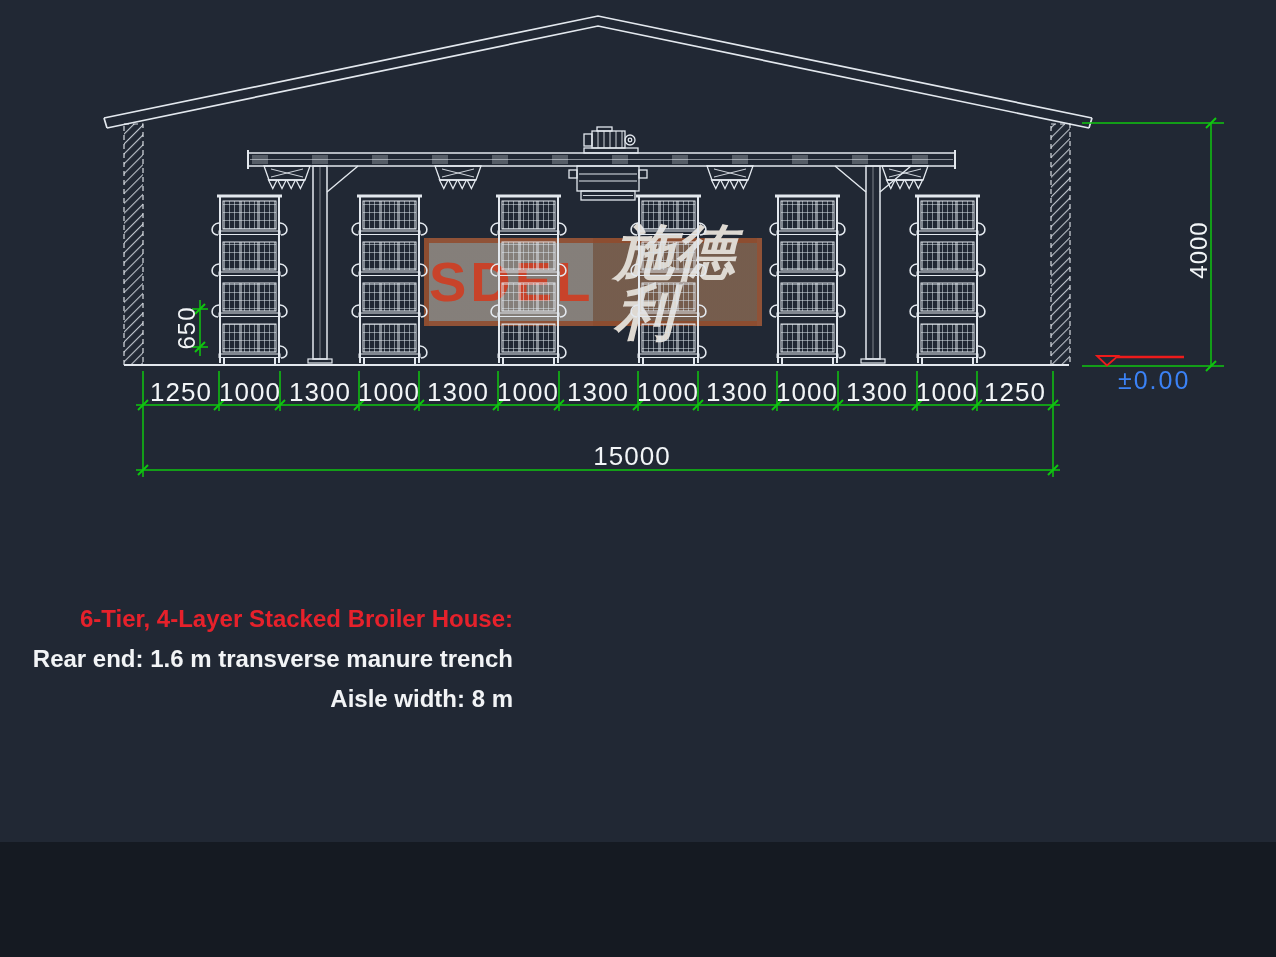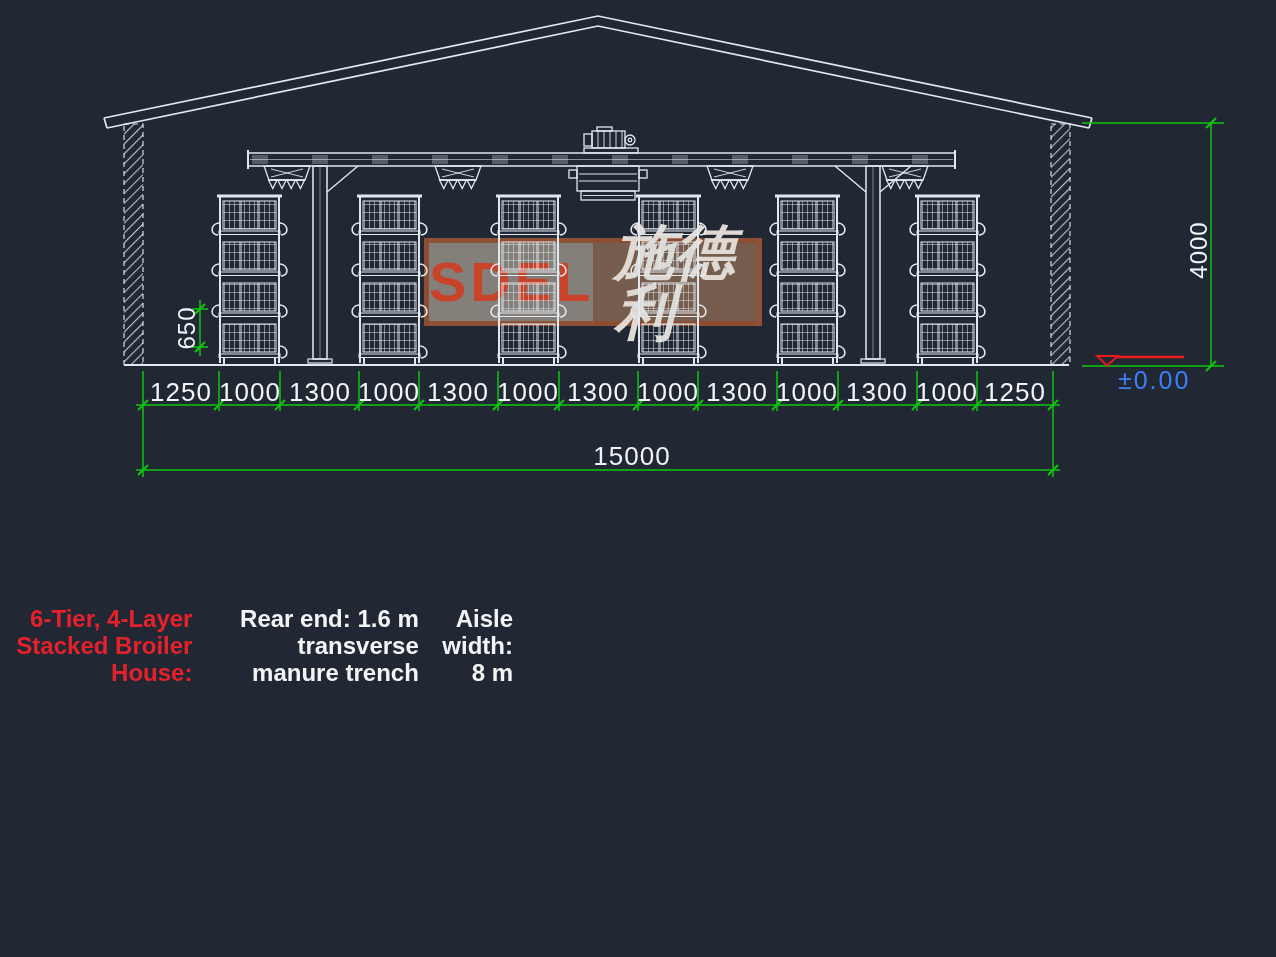--- a/index.html
+++ b/index.html
@@ -1,17 +1,17 @@
 <!DOCTYPE html>
 <html><head>
 <meta charset="utf-8">
 <style>
   html,body{margin:0;padding:0;background:#151a22;}
   .stage{
-    position:relative;width:1276px;height:957px;overflow:hidden;
+    position:relative;width:1276px;height:842px;overflow:hidden;
     background:#212834;font-family:"Liberation Sans",sans-serif;
   }
   .drawing-svg{position:absolute;left:0;top:0;}
   
   .watermark{
     position:absolute;left:424px;top:238px;width:338px;height:88px;
     box-sizing:border-box;border:5px solid rgba(146,74,44,.85);
     background:linear-gradient(90deg,rgba(150,142,134,.85) 0 50%,rgba(138,106,84,.8) 50% 100%);
     display:flex;align-items:center;justify-content:center;gap:20px;
   }
@@ -22,21 +22,21 @@
   .dim-label{
     position:absolute;transform:translateX(-50%);
     color:#f2f5f7;font-size:26px;letter-spacing:1px;white-space:nowrap;line-height:1;
   }
   .dim-label.vertical{transform:translate(-50%,-50%) rotate(-90deg);font-size:24px;}
   .level-label{
     position:absolute;color:#3b82f6;font-size:25px;letter-spacing:2px;white-space:nowrap;line-height:1;margin-top:36px;
   }
   
   .notes{
-    position:absolute;display:flex;flex-direction:row;gap:13px;align-items:flex-end;
+    position:absolute;display:flex;flex-direction:column;gap:13px;align-items:flex-end;
     font-size:24px;font-weight:600;color:#f2f4f6;text-align:right;line-height:1.12;
   }
   .notes .title{color:#e6212b;font-weight:bold;}
   .notes-left{top:606px;right:763px;}
   .notes-right{top:606px;right:92px;}
 </style>
 </head>
 <body>
 
 <div class="stage">

